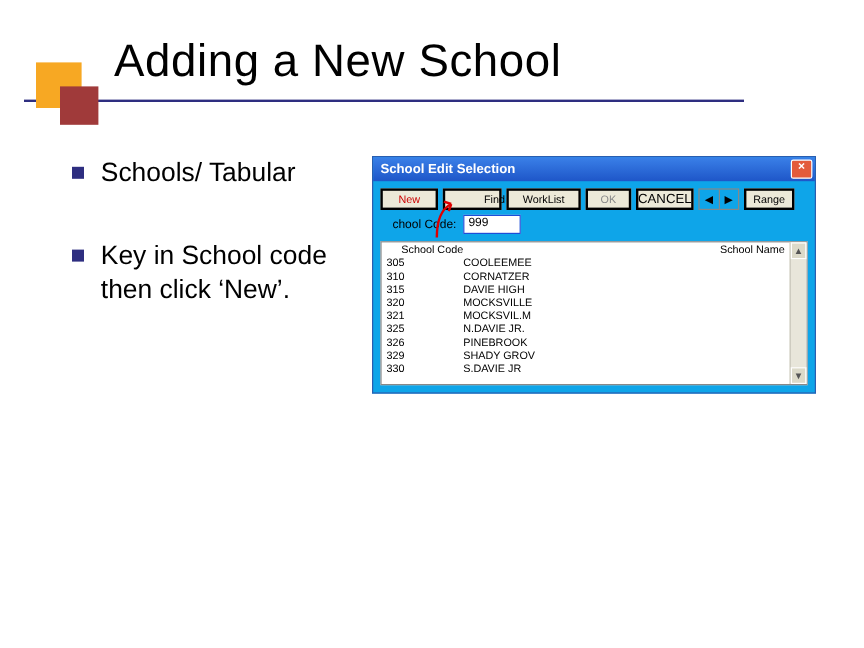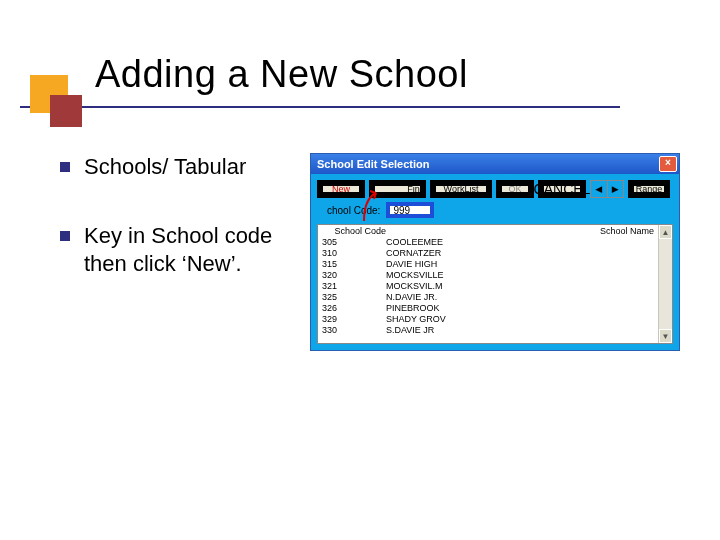--- a/index.html
+++ b/index.html
@@ -13,21 +13,20 @@
   }
   .slide {
     width: 100%;
     height: 100%;
     padding: 30px 40px;
     position: relative;
   }
   .title-block {
     position: relative;
     margin-bottom: 45px;
-    margin-top: 23px;
   }
   .orange-square {
     position: absolute;
     left: -10px;
     top: 22px;
     width: 38px;
     height: 38px;
     background: #f7a823;
     z-index: 1;
   }
@@ -118,34 +117,34 @@
     font-weight: bold;
   }
   .toolbar {
     padding: 6px 6px 4px 6px;
     display: flex;
     gap: 4px;
     align-items: center;
   }
   .btn {
     background: #ece9d8;
-    border: 6px solid #000000;
+    border: 2px solid #000000;
     height: 18px;
     font-size: 9px;
     padding: 0 4px;
     display: flex;
     align-items: center;
     justify-content: center;
     color: #000;
   }
   .btn.new { width: 48px; color: #c00; }
   .btn.find { width: 48px; padding-left: 41px; }
   .btn.worklist { width: 62px; }
   .btn.ok { width: 38px; color: #888; }
-  .btn.cancel { width: 48px; padding: 0 2px; font-size: 14px; }
+  .btn.cancel { width: 48px; padding: 0 2px; font-size: 11px; }
   .nav-group {
     display: flex;
     border: 1px solid #888;
     height: 18px;
     width: 34px;
   }
   .nav-half {
     flex: 1;
     display: flex;
     align-items: center;
@@ -160,28 +159,28 @@
     display: flex;
     align-items: center;
     gap: 6px;
   }
   .field-label {
     font-size: 10px;
     color: #000;
     text-align: center;
   }
   .field-input {
-    border: 4px solid #1d4ed8;
+    border: 1px solid #1d4ed8;
     background: #fff;
     height: 16px;
     width: 48px;
     font-size: 10px;
     padding: 0 3px;
     display: flex;
-    align-items: center;
+    align-items: flex-start;
   }
   .list-area {
     margin: 0 6px 6px 6px;
     background: #fff;
     border: 1px solid #888;
     height: 120px;
     display: flex;
   }
   .list-body {
     flex: 1;

